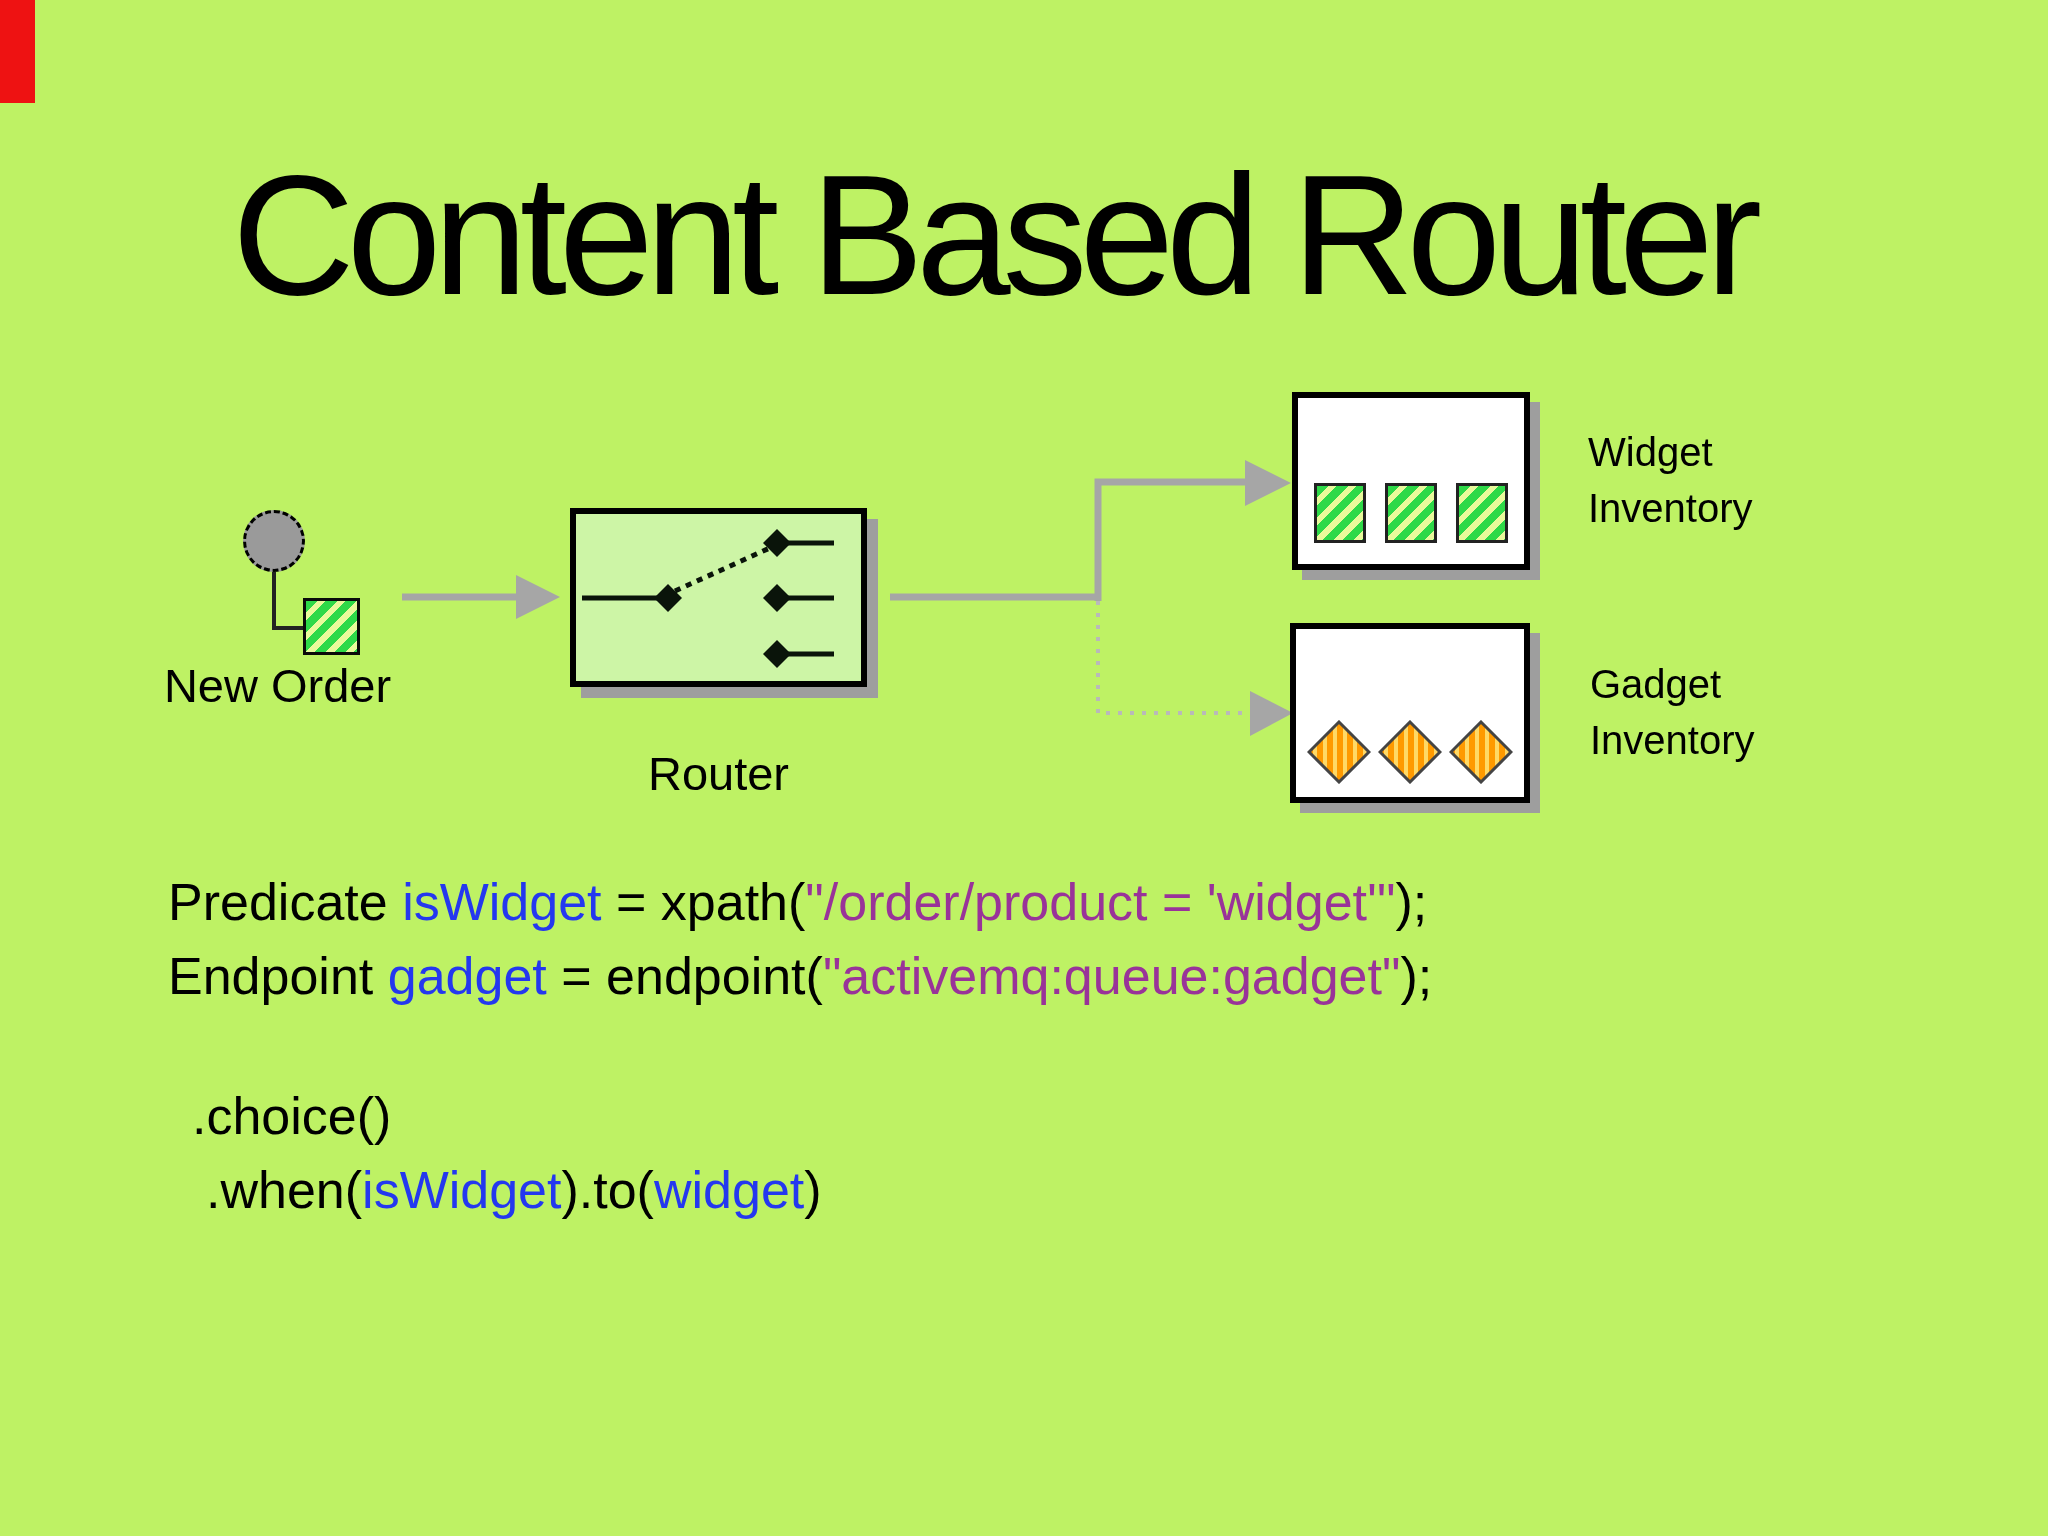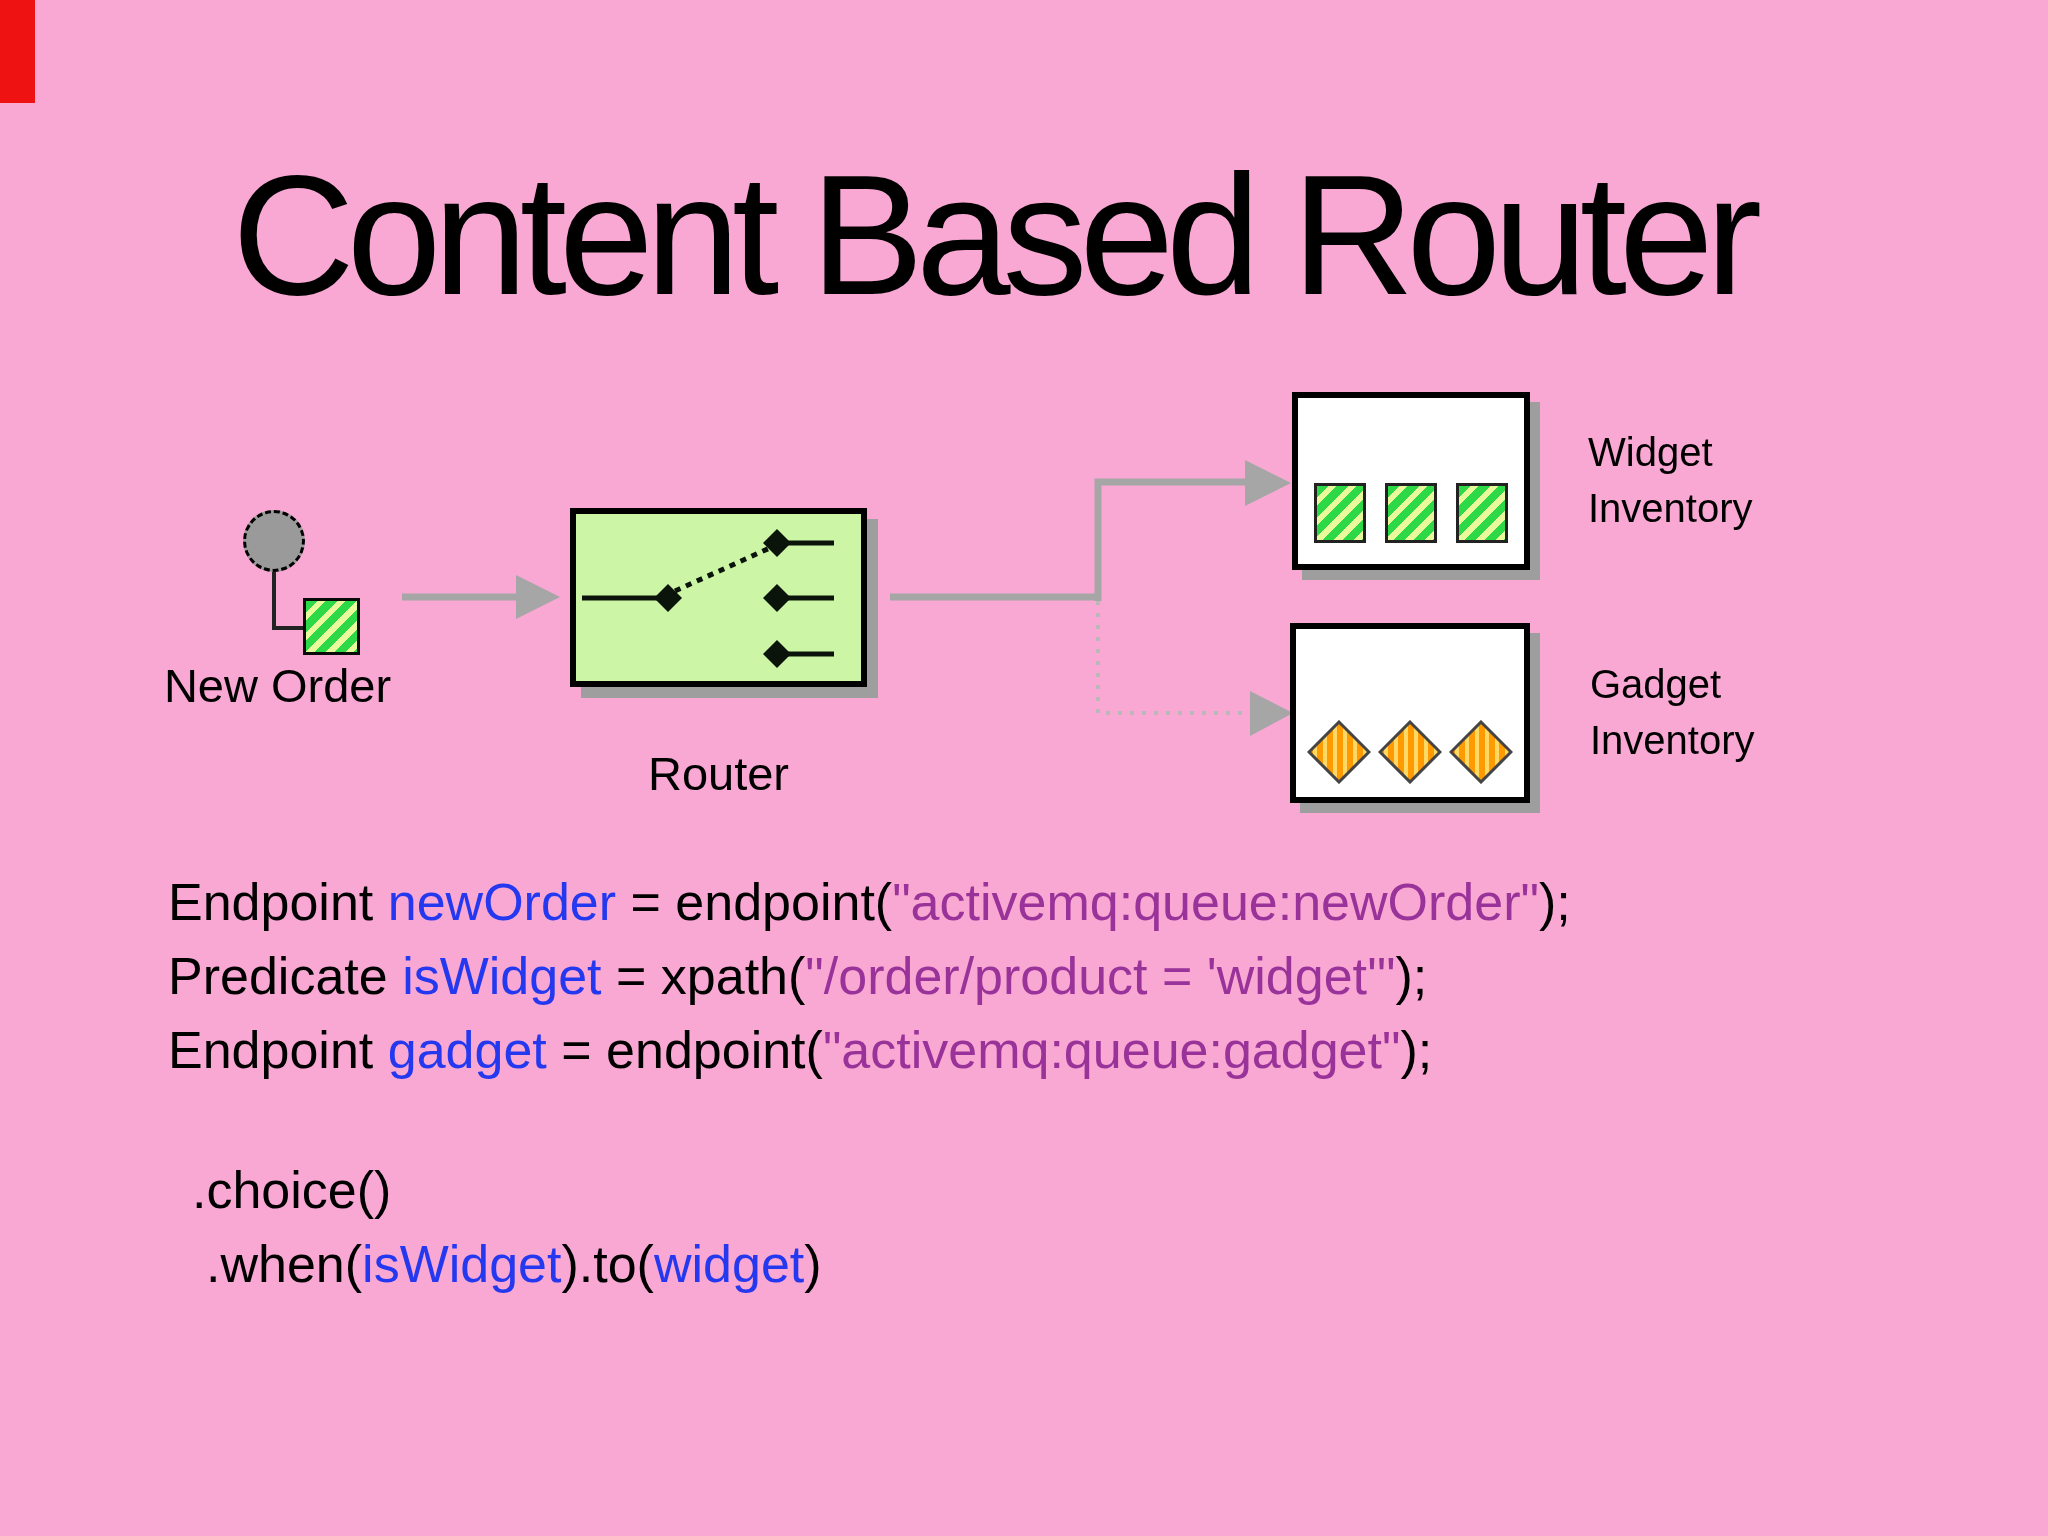--- a/index.html
+++ b/index.html
@@ -1,17 +1,17 @@
 <!DOCTYPE html>
 <html><head>
 <meta charset="utf-8">
 <style>
   html,body{margin:0;padding:0;background:#ffffff;}
   #slide{
-    position:relative;width:2048px;height:1536px;background:#f9a8d4;overflow:hidden;
+    position:relative;width:2048px;height:1536px;background:#bef264;overflow:hidden;
     font-family:"Liberation Sans","DejaVu Sans",sans-serif;color:#000;
   }
   
   .corner-mark{position:absolute;left:0;top:0;width:35px;height:103px;background:#ee1212;}
   
   .title{
     position:absolute;top:150px;left:0;right:62px;text-align:center;
     font-size:170px;line-height:1.0;letter-spacing:-8px;color:#000;white-space:nowrap;
   }
   
@@ -130,21 +130,20 @@
     <svg width="64" height="64" viewBox="0 0 64 64">
       <polygon points="32,2 62,32 32,62 2,32" fill="url(#gadgetStripes)" stroke="#444" stroke-width="3"></polygon>
     </svg>
   </div>
   <div class="inv-label" style="left:1590px;top:656px;">
     <div>Gadget</div>
     <div>Inventory</div>
   </div>
 
   <div class="code">
-    <div class="code-line"><span class="tk-k">Endpoint </span><span class="tk-b">newOrder</span><span class="tk-k"> = endpoint(</span><span class="tk-p">"activemq:queue:newOrder"</span><span class="tk-k">);</span></div>
     <div class="code-line"><span class="tk-k">Predicate </span><span class="tk-b">isWidget</span><span class="tk-k"> = xpath(</span><span class="tk-p">"/order/product = 'widget'"</span><span class="tk-k">);</span></div>
     <div class="code-line"><span class="tk-k">Endpoint </span><span class="tk-b">gadget</span><span class="tk-k"> = endpoint(</span><span class="tk-p">"activemq:queue:gadget"</span><span class="tk-k">);</span></div>
     <div class="code-gap"></div>
     <div class="code-line ind1"><span class="tk-k">.choice()</span></div>
     <div class="code-line ind2"><span class="tk-k">.when(</span><span class="tk-b">isWidget</span><span class="tk-k">).to(</span><span class="tk-b">widget</span><span class="tk-k">)</span></div>
   </div>
 
 </div>
 
 </body></html>

